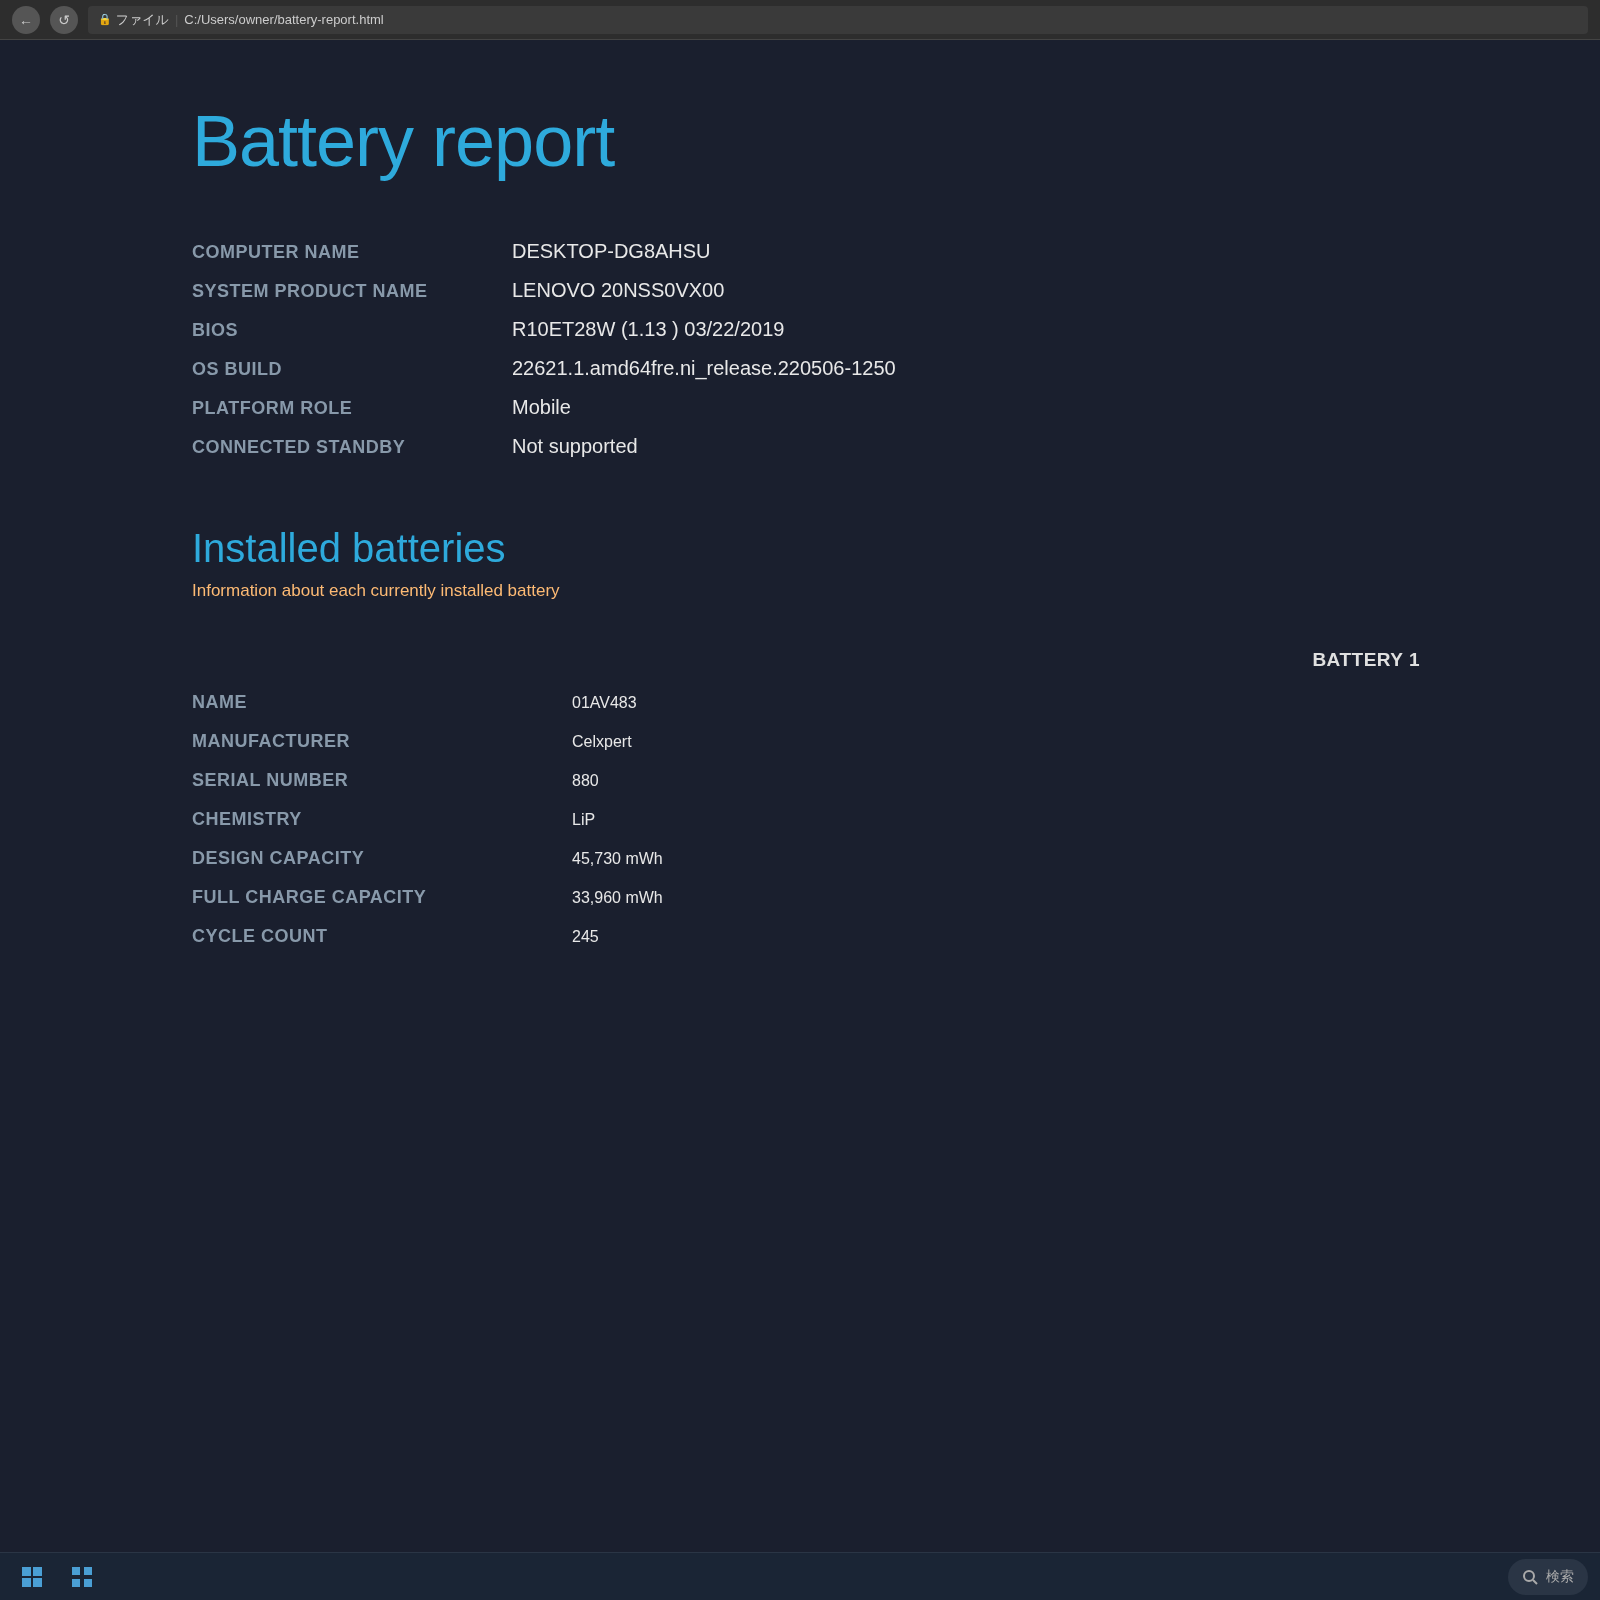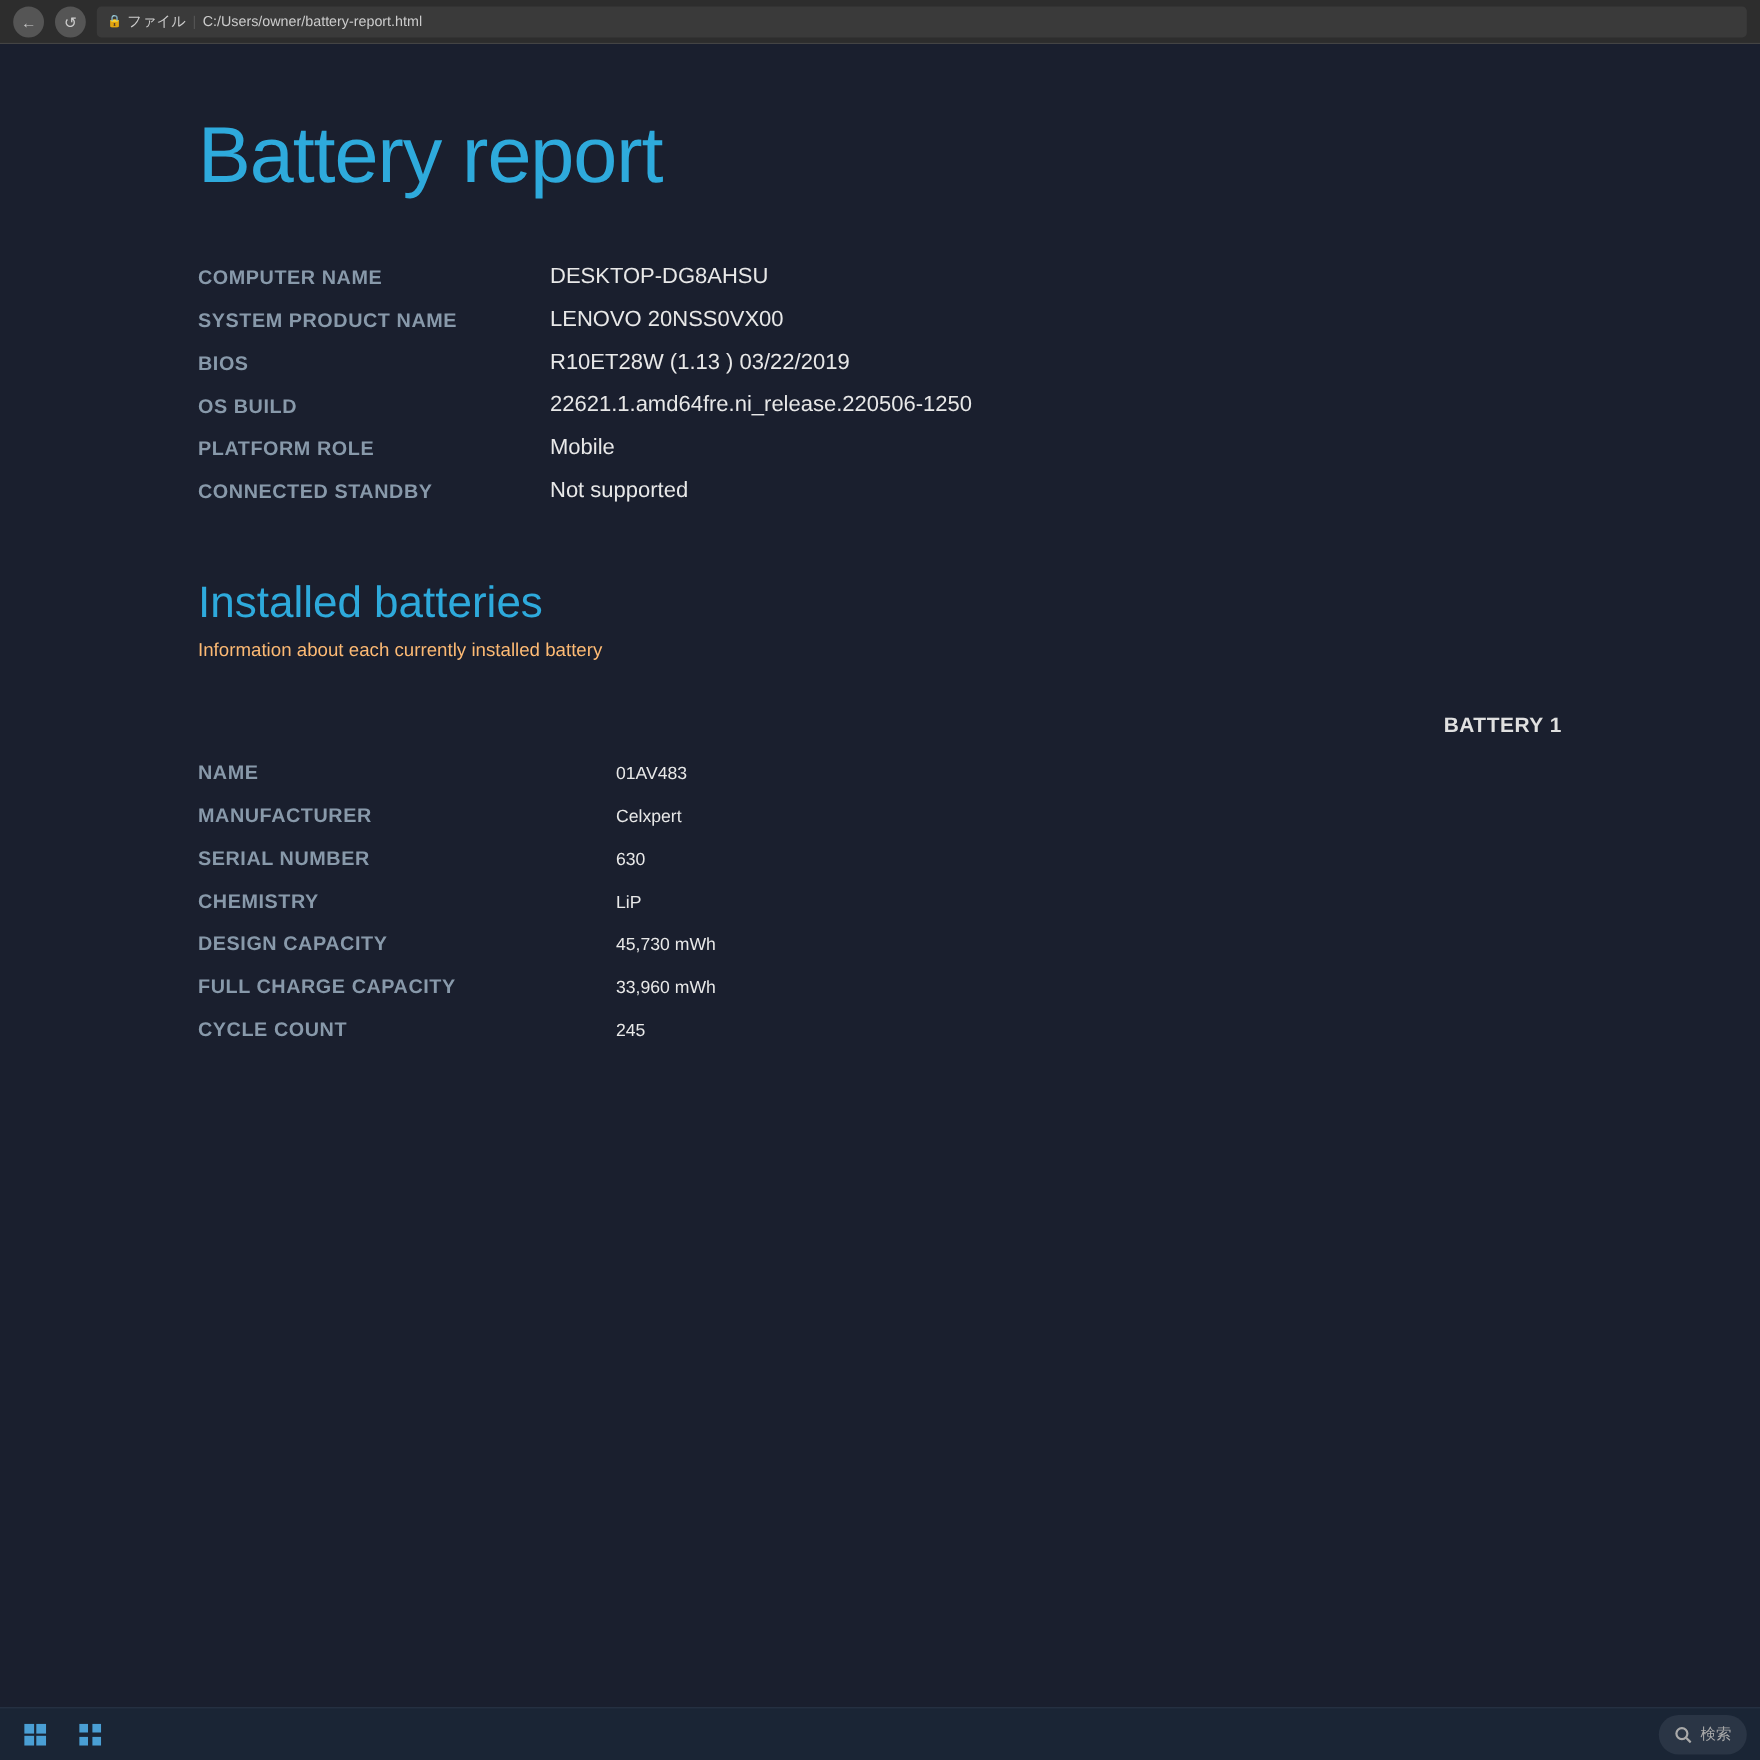--- a/index.html
+++ b/index.html
@@ -51,20 +51,21 @@
       align-items: center;
       padding: 0 10px;
       font-size: 13px;
       color: #ccc;
     }
 
     .main-content {
       padding: 60px 180px;
       overflow-y: auto;
       height: calc(100% - 40px - 48px);
+      margin-left: 12px;
     }
 
     .report-title {
       font-size: 72px;
       color: #2eaadc;
       font-weight: 300;
       margin-bottom: 50px;
       letter-spacing: -1px;
     }
 
@@ -281,21 +282,21 @@
       <span class="battery-field-value">01AV483</span>
     </div>
 
     <div class="battery-row">
       <span class="battery-field-label">MANUFACTURER</span>
       <span class="battery-field-value">Celxpert</span>
     </div>
 
     <div class="battery-row">
       <span class="battery-field-label">SERIAL NUMBER</span>
-      <span class="battery-field-value">630</span>
+      <span class="battery-field-value">880</span>
     </div>
 
     <div class="battery-row">
       <span class="battery-field-label">CHEMISTRY</span>
       <span class="battery-field-value">LiP</span>
     </div>
 
     <div class="battery-row">
       <span class="battery-field-label">DESIGN CAPACITY</span>
       <span class="battery-field-value">45,730 mWh</span>

